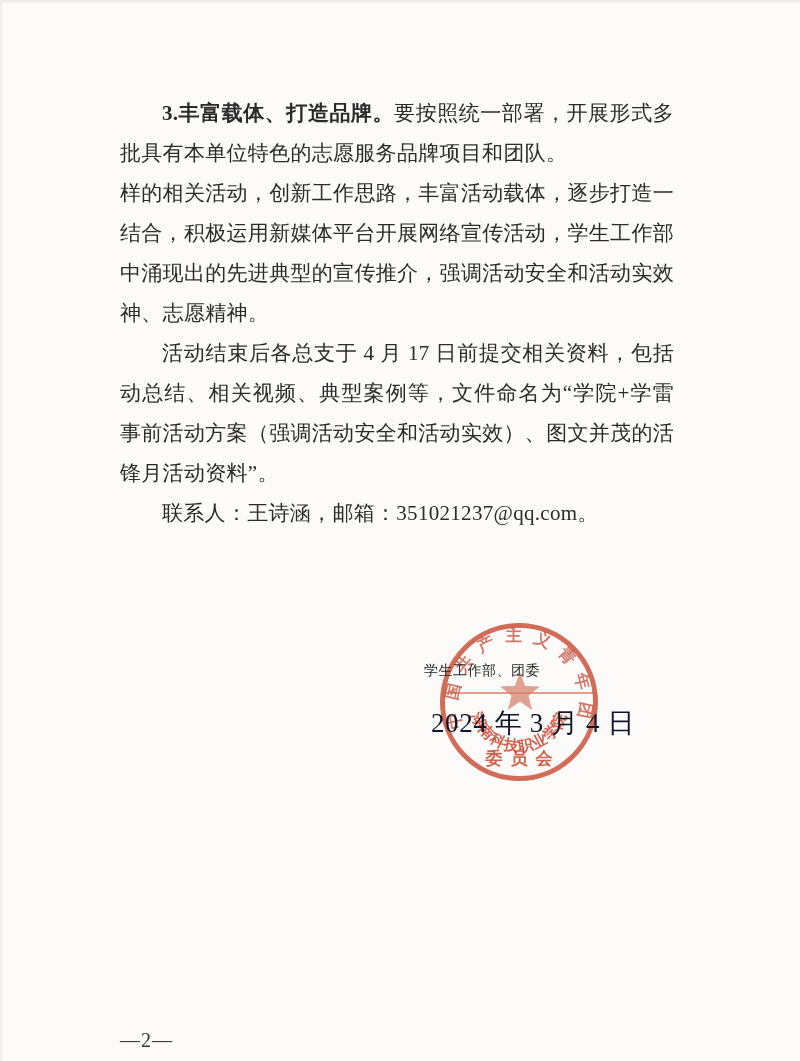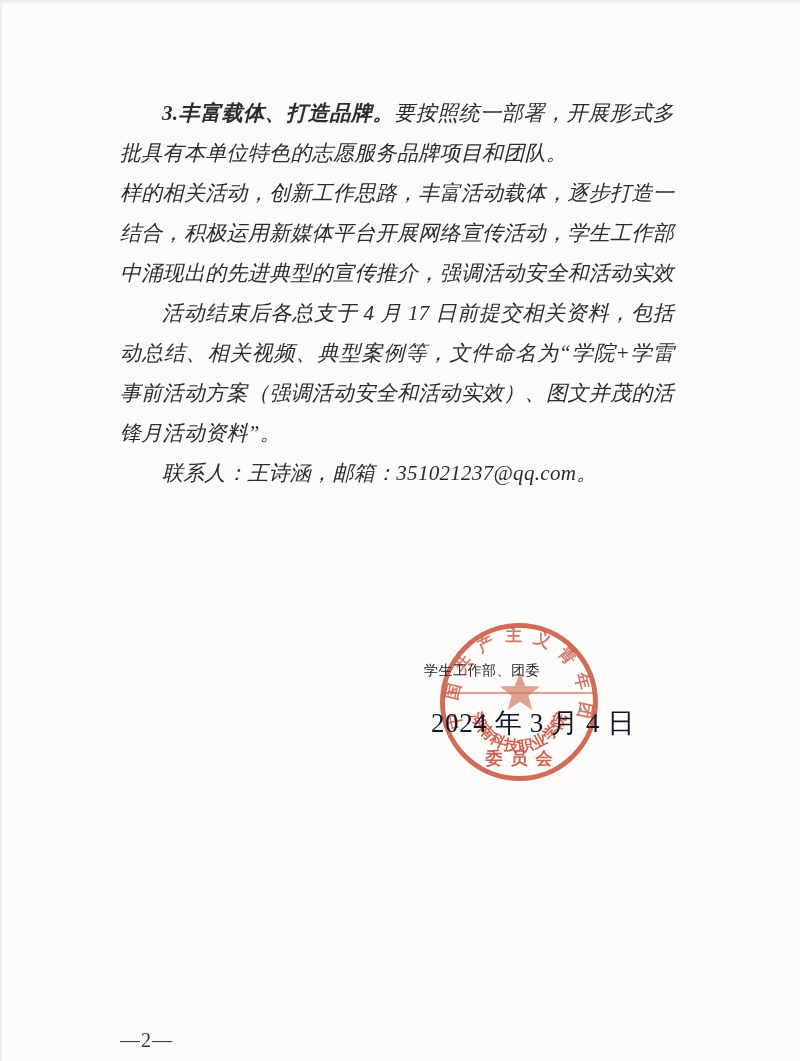--- a/index.html
+++ b/index.html
@@ -35,21 +35,20 @@
     color: #2b2b2b;
     letter-spacing: 0.3px;
   }
   .line {
     height: 40px; line-height: 40px;
     white-space: nowrap;
     text-align: justify;
     text-align-last: justify;
     text-justify: inter-character;
     overflow: visible;
-    font-style: italic;
   }
   .line.first { padding-left: 42px; }
   .line.last  { text-align-last: left; }
   .line b { font-weight: bold; }
 
   .sig-dept {
     position: absolute; left: 424px; top: 662px;
     font-size: 14px; letter-spacing: 0.5px;
     color: #1e1e1e; z-index: 3; white-space: nowrap;
   }
@@ -79,20 +78,21 @@
 <body>
 
 <div class="page">
 
   <div class="body-text">
       <div class="line first"><b>3.丰富载体、打造品牌。</b>要按照统一部署，开展形式多</div>
       <div class="line last">批具有本单位特色的志愿服务品牌项目和团队。</div>
       <div class="line">样的相关活动，创新工作思路，丰富活动载体，逐步打造一</div>
       <div class="line">结合，积极运用新媒体平台开展网络宣传活动，学生工作部</div>
       <div class="line">中涌现出的先进典型的宣传推介，强调活动安全和活动实效</div>
+      <div class="line last">神、志愿精神。</div>
       <div class="line first">活动结束后各总支于 4 月 17 日前提交相关资料，包括</div>
       <div class="line">动总结、相关视频、典型案例等，文件命名为“学院+学雷</div>
       <div class="line">事前活动方案（强调活动安全和活动实效）、图文并茂的活</div>
       <div class="line last">锋月活动资料”。</div>
       <div class="line first last">联系人：王诗涵，邮箱：351021237@qq.com。</div>
     </div>
 
   <div class="sig-dept">学生工作部、团委</div>
 
   <div class="sig-date">2024 年 3 月 4 日</div>

